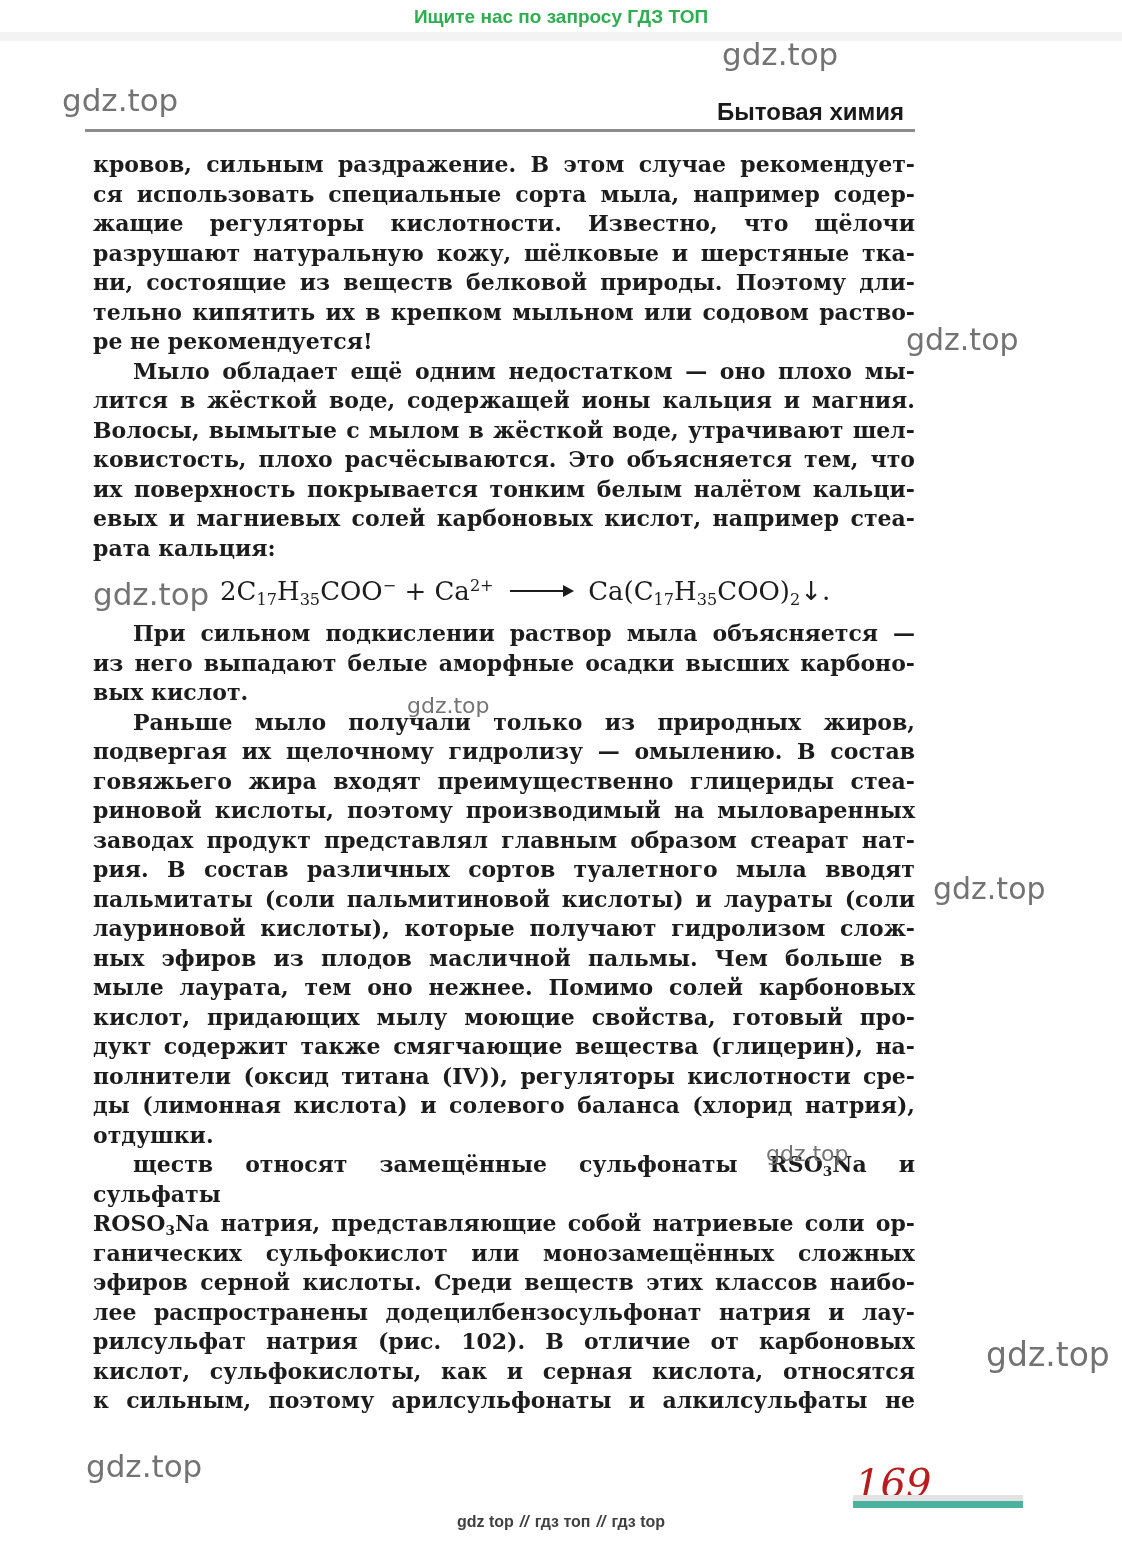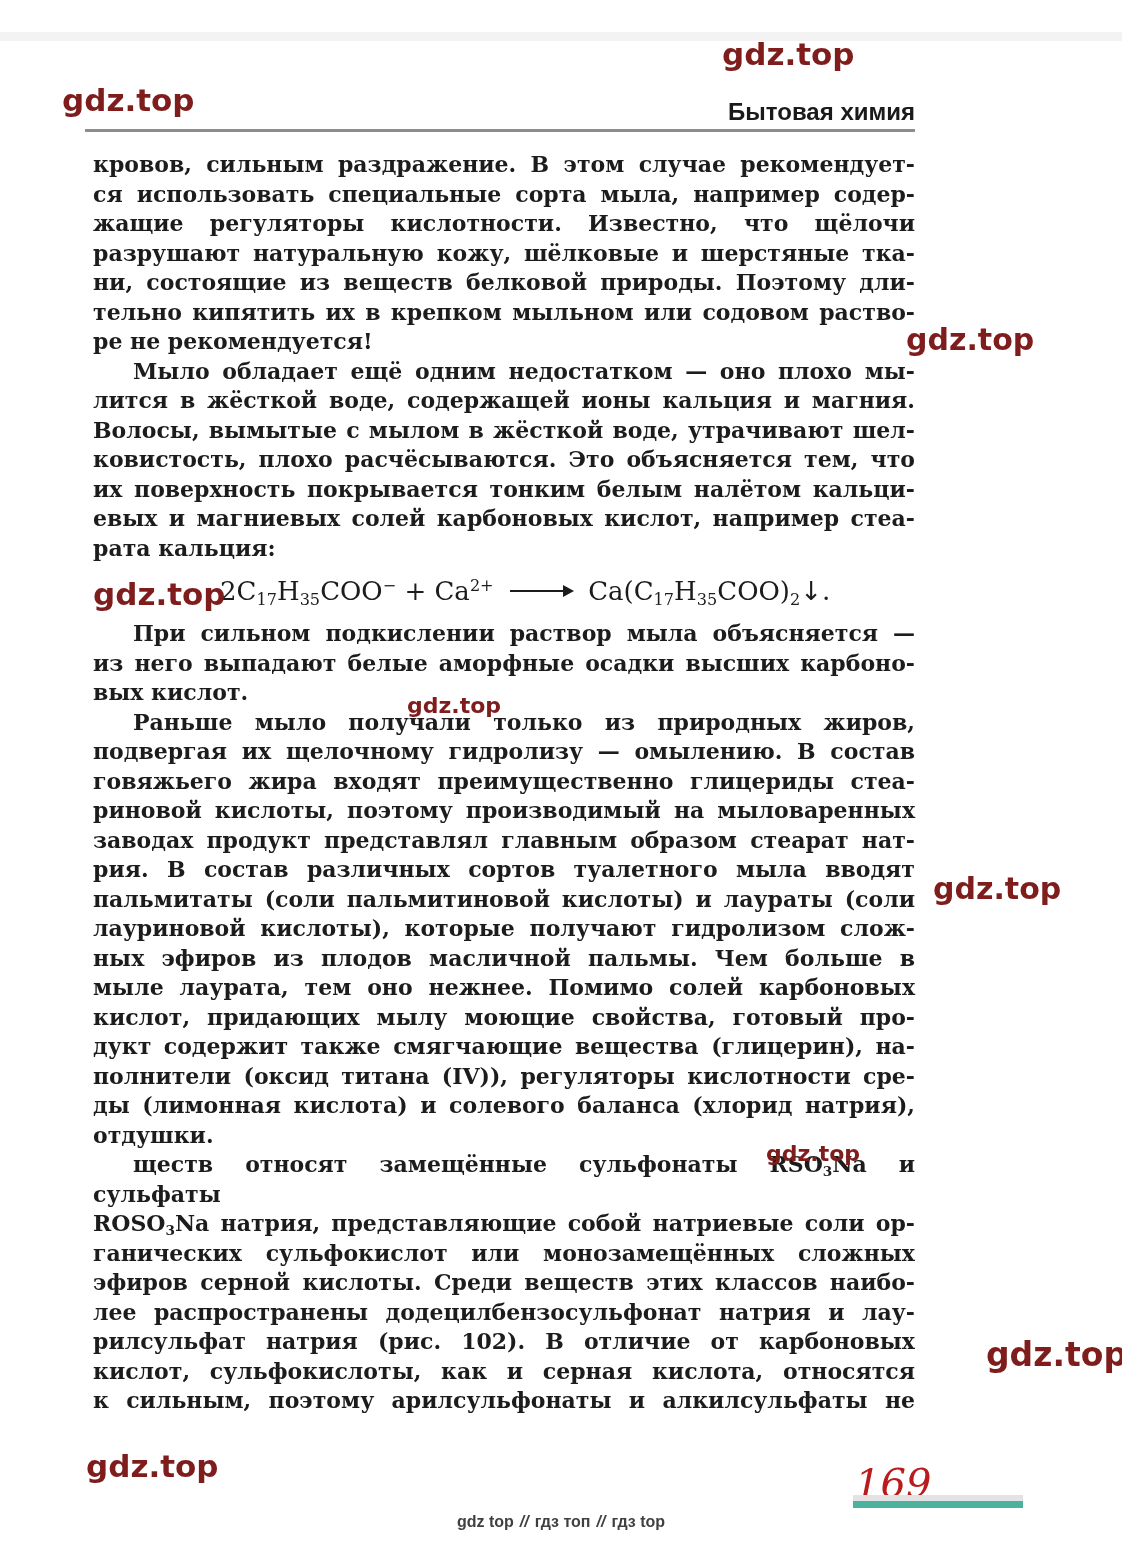--- a/index.html
+++ b/index.html
@@ -9,21 +9,21 @@
     font-family:"DejaVu Serif", serif; color:#1c1c1c;
   }
   .top-banner {
     position:absolute; top:6px; left:0; width:100%; text-align:center;
     font-family:"Liberation Sans", sans-serif; font-size:19px; font-weight:600;
   }
   .gray-band {
     position:absolute; top:32px; left:0; width:100%; height:9px; background:#f3f3f3;
   }
   .header-title {
-    position:absolute; top:98px; right:207px;
+    position:absolute; top:98px; right:218px;
     font-family:"Liberation Sans", sans-serif; font-weight:bold; font-size:24px; color:#1a1a1a;
   }
   .header-rule {
     position:absolute; top:129px; left:85px; width:830px; height:3px; background:#8d8d8d;
   }
   .body-text {
     position:absolute; top:150px; left:93px; width:822px;
     font-size:22px; font-weight:bold; line-height:29.5px;
   }
   .para { margin:0; }
@@ -39,42 +39,45 @@
   .long-arrow {
     display:inline-block; width:62px; height:2px; background:#1b1b1b;
     vertical-align:middle; position:relative; margin:0 8px 4px 8px;
   }
   .long-arrow::after {
     content:""; position:absolute; right:-2px; top:-5px;
     border-left:11px solid #1b1b1b; border-top:6px solid transparent; border-bottom:6px solid transparent;
   }
   .down-arrow { font-family:"DejaVu Sans", sans-serif; font-weight:normal; }
   .watermark {
-    position:absolute; font-family:"DejaVu Sans", sans-serif; color:#7f1d1d;
-    font-weight:bold; white-space:nowrap;
+    position:absolute; font-family:"DejaVu Sans", sans-serif; color:#737373;
+    font-weight:normal; white-space:nowrap;
   }
   .page-number {
     position:absolute; top:1460px; left:855px;
     font-family:"DejaVu Serif", serif; font-style:italic; font-size:40px; color:#b91c1c;
   }
   .page-number-rule {
     position:absolute; top:1495px; left:853px; width:170px; height:13px;
     background:linear-gradient(to bottom, #e3e3e3 46%, #4cb2a0 46%);
   }
   .footer {
     position:absolute; top:1513px; left:0; width:100%; text-align:center;
     font-family:"Liberation Sans", sans-serif; font-size:16px; font-weight:bold;
   }
   .footer .sep { font-style:italic; padding:0 6px; }
 </style>
 </head>
 <body>
 
 <div class="page">
 
+  <div class="top-banner" style="color: rgb(47, 174, 81);">
+    <span>Ищите нас по запросу ГДЗ ТОП</span>
+  </div>
 
   <div class="gray-band"></div>
 
   <div class="header-title">Бытовая химия</div>
   <div class="header-rule"></div>
 
   <div class="body-text" id="body-text">
       <div class="para">
         <div class="line">кровов, сильным раздражение. В этом случае рекомендует-</div>
         <div class="line">ся использовать специальные сорта мыла, например содер-</div>

